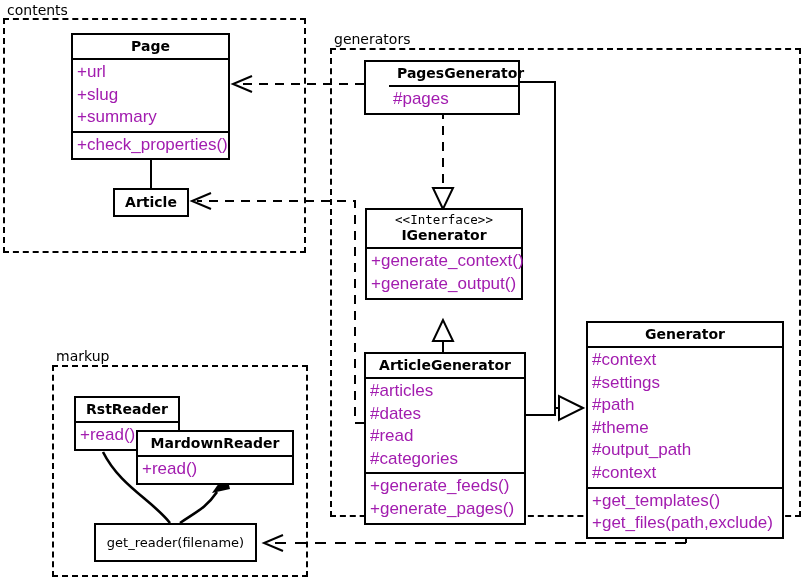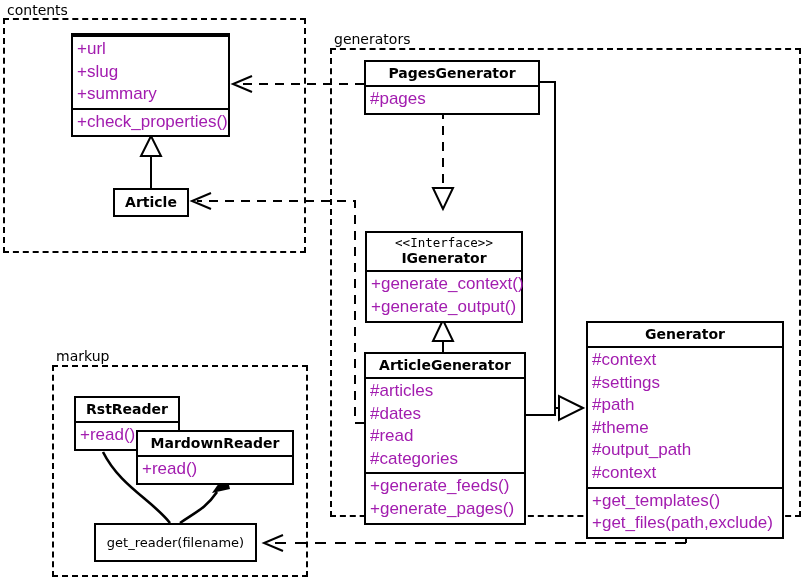--- a/index.html
+++ b/index.html
@@ -158,42 +158,43 @@
   <div class="pkg" style="left:3px; top:18px; width:303px; height:235px;"></div>
   <div class="pkg-label" style="left:5px; top:2px;">contents</div>
 
   <div class="pkg" style="left:330px; top:48px; width:471px; height:469px;"></div>
   <div class="pkg-label" style="left:332px; top:31px;">generators</div>
 
   <div class="pkg" style="left:52px; top:365px; width:256px; height:212px;"></div>
   <div class="pkg-label" style="left:54px; top:348px;">markup</div>
 
   <div class="uml-class" style="left:71px; top:33px; width:159px;">
+    <div class="uml-name">Page</div>
     <div class="uml-compartment">
       <div class="row">+url</div>
       <div class="row">+slug</div>
       <div class="row">+summary</div>
     </div>
     <div class="uml-compartment">
       <div class="row">+check_properties()</div>
     </div>
   </div>
 
   <div class="uml-class" style="left:113px; top:188px; width:76px;">
     <div class="uml-name" style="padding:5px 8px 6px 8px;">Article</div>
   </div>
 
-  <div class="uml-class" style="left:364px; top:60px; width:176px;">
+  <div class="uml-class" style="left:364px; top:60px; width:156px;padding-left:23px;">
     <div class="uml-name">PagesGenerator</div>
     <div class="uml-compartment">
       <div class="row">#pages</div>
     </div>
   </div>
 
-  <div class="uml-class" style="left:365px; top:231px; width:158px;">
+  <div class="uml-class" style="left:365px; top:208px; width:158px;">
     <div class="uml-stereotype">&lt;&lt;Interface&gt;&gt;</div>
     <div class="uml-name" style="padding:1px 8px 5px 8px;">IGenerator</div>
     <div class="uml-compartment">
       <div class="row">+generate_context()</div>
       <div class="row">+generate_output()</div>
     </div>
   </div>
 
   <div class="uml-class" style="left:364px; top:352px; width:162px;">
     <div class="uml-name">ArticleGenerator</div>

